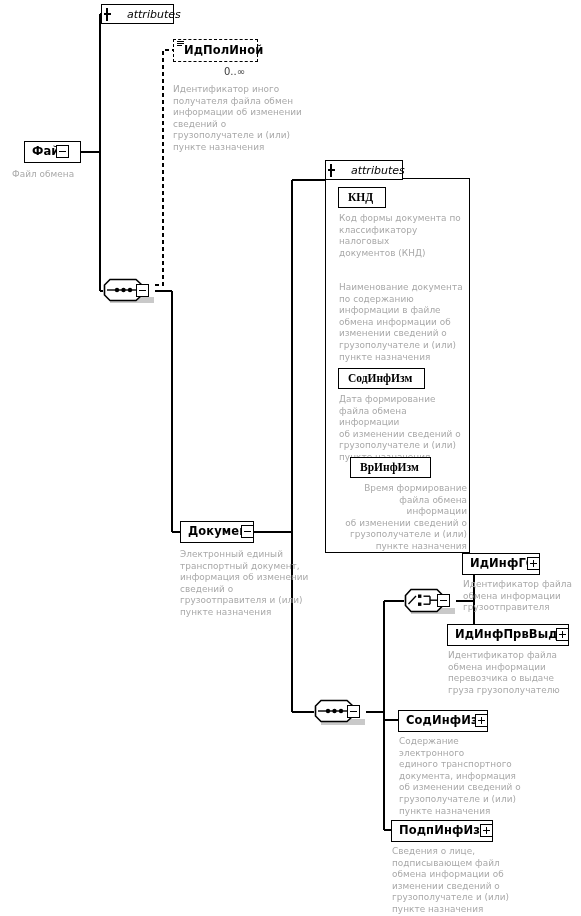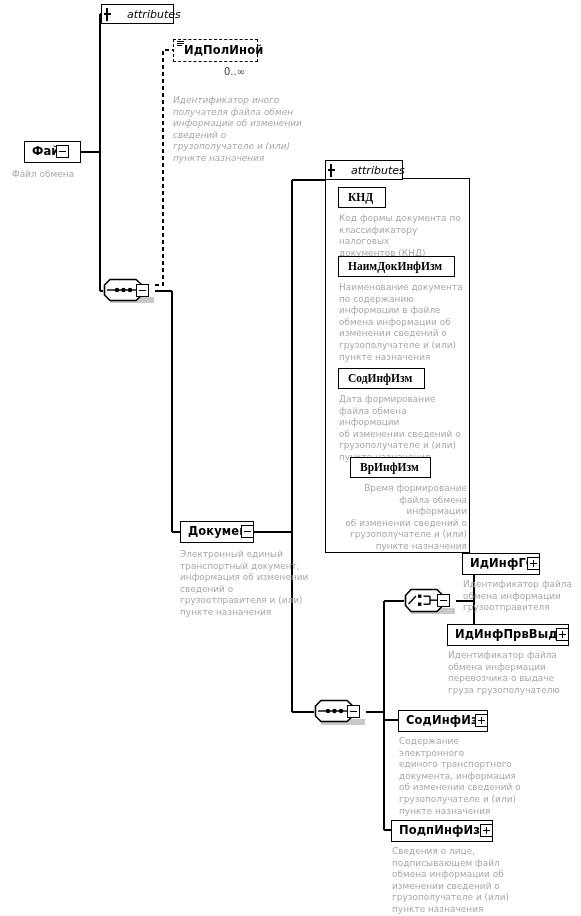--- a/index.html
+++ b/index.html
@@ -154,21 +154,21 @@
   <div class="shadow" style="left:258px;top:44px;width:5px;height:20px;"></div>
   <div class="node dashed" style="left:173px;top:39px;width:85px;height:23px;padding-left:10px;">
     <span class="lbl">ИдПолИной</span>
   </div>
   <div class="typeicon" style="left:177px;top:41px;">
     <i style="top:0;width:7px;"></i>
       <i style="top:2px;width:7px;"></i>
       <i style="top:4px;width:5px;"></i>
   </div>
   <div class="cardinality" style="left:224px;top:66px;">0..∞</div>
-  <div class="desc" style="left:173px;top:95px;width:130px;font-style:italic;">Идентификатор иного
+  <div class="desc" style="left:173px;top:84px;width:130px;">Идентификатор иного
 получателя файла обмен
 информации об изменении
 сведений о
 грузополучателе и (или)
 пункте назначения</div>
 
   <svg class="lines" viewBox="0 0 581 916" xmlns="http://www.w3.org/2000/svg">
     <g stroke="#000" stroke-width="1.3" fill="none" stroke-dasharray="4,3" shape-rendering="crispEdges">
       <path d="M155,285 L163,285 L163,50 L173,50"></path>
     </g>
@@ -214,23 +214,20 @@
   <div class="shadow" style="left:385px;top:191px;width:5px;height:18px;"></div>
   <div class="attrnode" style="left:338px;top:187px;width:48px;">
     <span>КНД</span>
   </div>
   <div class="desc" style="left:339px;top:213px;width:128px;">Код формы документа по
 классификатору налоговых
 документов (КНД)</div>
 
   <div class="shadow" style="left:342px;top:275px;width:116px;height:6px;"></div>
   <div class="shadow" style="left:454px;top:260px;width:5px;height:18px;"></div>
-  <div class="attrnode" style="left:338px;top:256px;width:117px;">
-    <span>НаимДокИнфИзм</span>
-  </div>
   <div class="desc" style="left:339px;top:282px;width:128px;">Наименование документа
 по содержанию
 информации в файле
 обмена информации об
 изменении сведений о
 грузополучателе и (или)
 пункте назначения</div>
 
   <div class="shadow" style="left:342px;top:387px;width:86px;height:6px;"></div>
   <div class="shadow" style="left:424px;top:372px;width:5px;height:18px;"></div>

